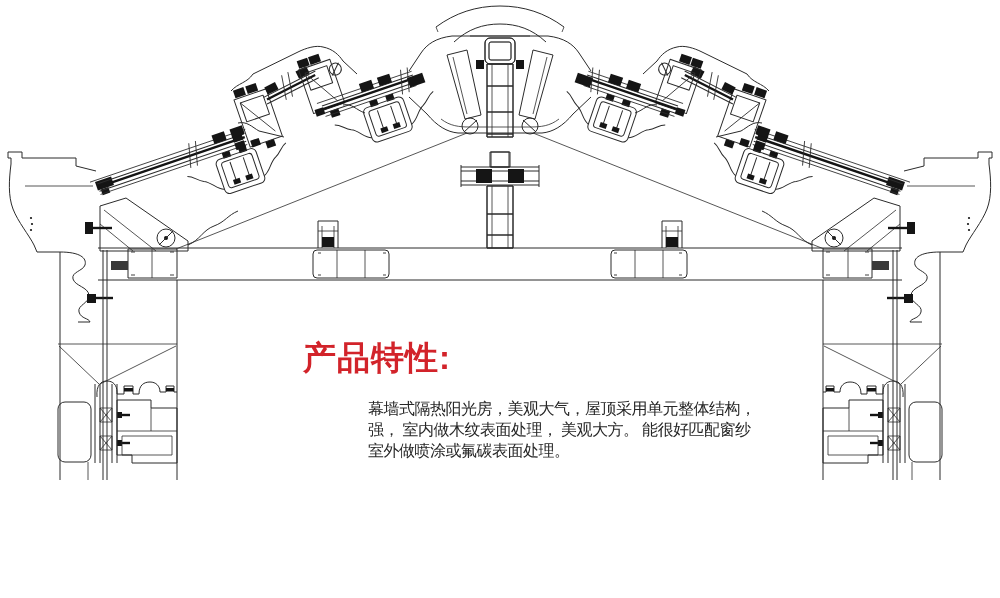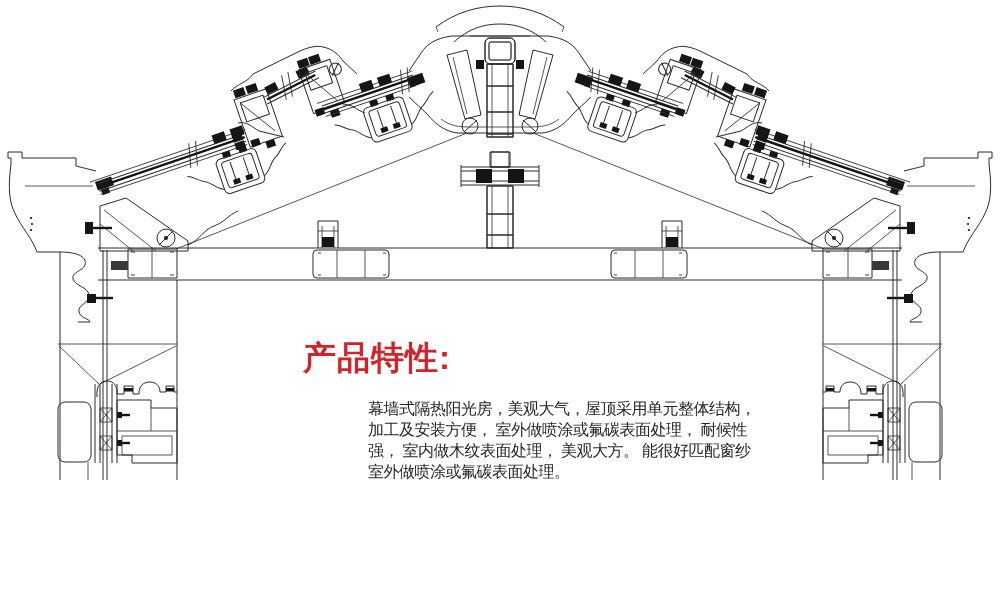--- a/index.html
+++ b/index.html
@@ -238,18 +238,17 @@
       <path class="thk" d="M98,536 H117"></path>
     </g>
   </g>
 
   <use href="#half" xlink:href="#half" transform="translate(1000,0) scale(-1,1)"></use>
 </svg>
 
 <div class="feature-title">产品特性:</div>
 <div class="feature-body">
   <div>幕墙式隔热阳光房，美观大气，屋顶采用单元整体结构，</div>
-  <div>加工及安装方便， 室外做喷涂或氟碳表面处理， 耐候性</div>
   <div>强， 室内做木纹表面处理， 美观大方。 能很好匹配窗纱</div>
   <div>室外做喷涂或氟碳表面处理。</div>
 </div>
 
 </div>
 
 </body></html>

